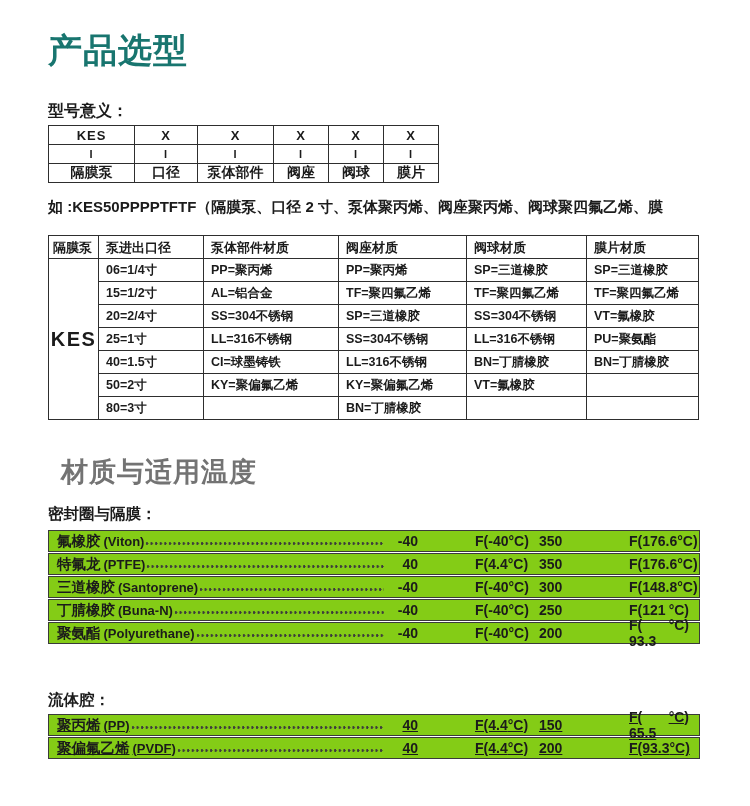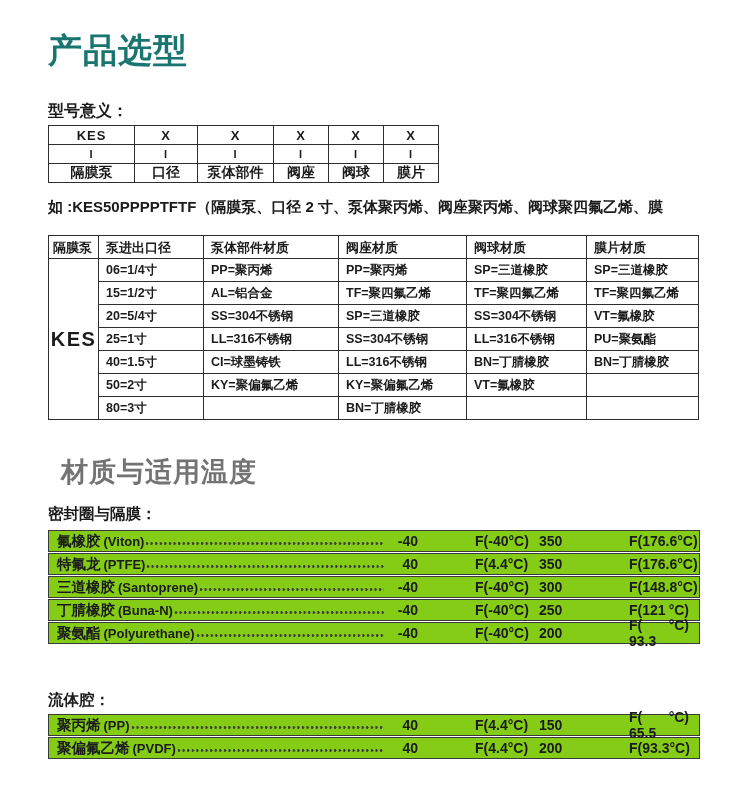--- a/index.html
+++ b/index.html
@@ -40,21 +40,21 @@
   .tname { white-space:nowrap; }
   .tname .cn { font-weight:bold; font-size:14.5px; }
   .tname .en { font-size:13px; margin-left:3px; font-weight:600; }
   .dots { flex:1 1 auto; height:5px; align-self:flex-end; margin:0 0 5px 1px;
           background-image:radial-gradient(circle at 2px 2.5px, #3c3c3c 1.1px, transparent 1.5px);
           background-size:4.6px 5px; background-repeat:repeat-x; }
   .tmin  { width:34px; text-align:right; flex:none; }
   .tminc { width:70px; margin-left:21px; display:flex; justify-content:space-between; flex:none;padding-left:36px; }
   .tmax  { width:44px; margin-left:30px; text-align:left; flex:none; }
   .tmaxc { width:84px; margin-left:22px; display:flex; justify-content:space-between; flex:none;padding-left:24px; }
-  .fluid { margin-top:4px; }
+  .fluid { margin-top:4px;text-decoration:underline; }
 </style>
 </head>
 <body>
 
 <div class="page">
 
   <div class="h1">产品选型</div>
 
   <div class="section-label">型号意义：</div>
 
@@ -126,21 +126,21 @@
       <td>SP=三道橡胶</td>
     </tr>
     <tr>
       <td>15=1/2寸</td>
       <td>AL=铝合金</td>
       <td>TF=聚四氟乙烯</td>
       <td>TF=聚四氟乙烯</td>
       <td>TF=聚四氟乙烯</td>
     </tr>
     <tr>
-      <td>20=5/4寸</td>
+      <td>20=2/4寸</td>
       <td>SS=304不锈钢</td>
       <td>SP=三道橡胶</td>
       <td>SS=304不锈钢</td>
       <td>VT=氟橡胶</td>
     </tr>
     <tr>
       <td>25=1寸</td>
       <td>LL=316不锈钢</td>
       <td>SS=304不锈钢</td>
       <td>LL=316不锈钢</td>

